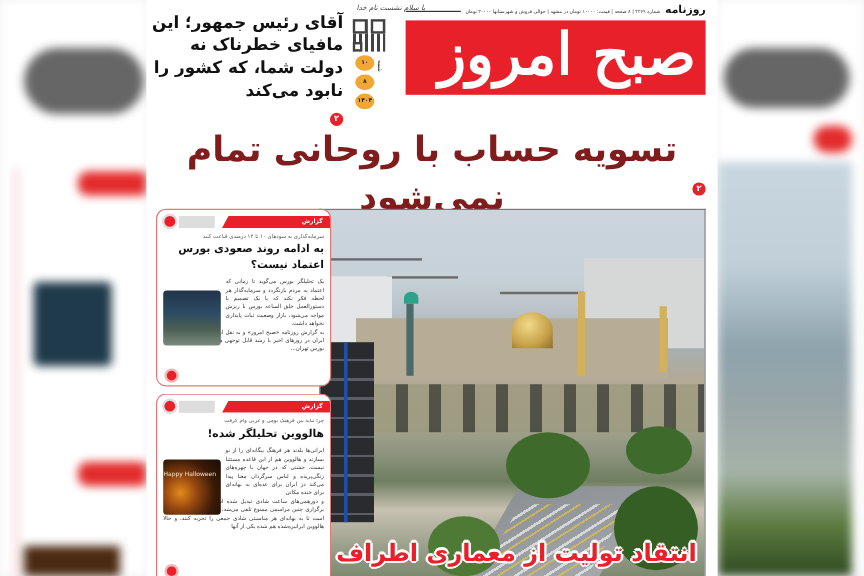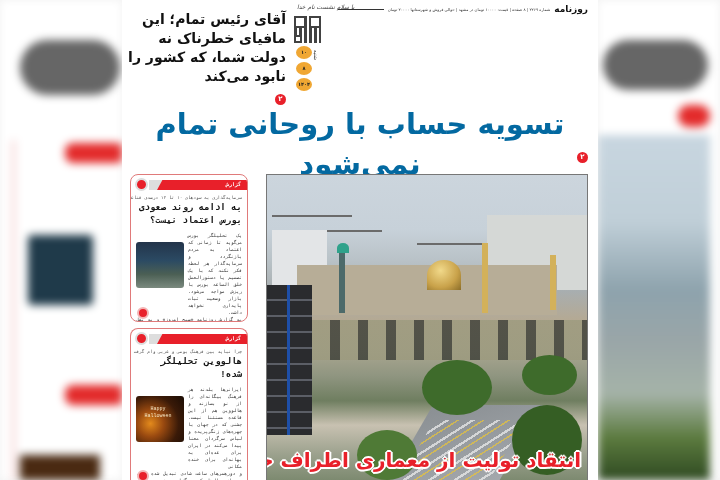--- a/index.html
+++ b/index.html
@@ -43,42 +43,42 @@
     .date-badge { width: 16px; height: 13px; border-radius: 50%; background: #f0a733; color: #222; font-size: 5px; text-align: center; line-height: 13px; font-weight: bold; }
     .date-vert { position: absolute; left: 191px; top: 50px; font-size: 5px; color: #222; writing-mode: vertical-rl; }
 
     
     .top-lead { position: absolute; left: 4px; top: 10px; width: 160px; text-align: right; }
     .top-lead-text { font-size: 14px; font-weight: bold; color: #111; line-height: 19px; font-family: "DejaVu Sans", sans-serif; letter-spacing: -0.5px; }
     .page-dot { display: inline-block; width: 11px; height: 11px; border-radius: 50%; background: #e8202a; color: #fff; font-size: 7px; font-weight: bold; text-align: center; line-height: 11px; }
     .top-lead .page-dot { margin-top: 4px; }
 
     
-    .headline { position: absolute; right: 8px; top: 104px; width: 460px; text-align: center; font-size: 29px; font-weight: bold; color: #0369a1; letter-spacing: -1px; line-height: 40px; }
+    .headline { position: absolute; right: 8px; top: 104px; width: 460px; text-align: center; font-size: 29px; font-weight: bold; color: #7f1d1d; letter-spacing: -1px; line-height: 40px; }
     .headline-dot { position: absolute; right: 10px; top: 152px; }
 
     
     .photo { position: absolute; left: 144px; top: 174px; width: 322px; height: 306px; overflow: hidden; border: 1px solid #777; border-bottom: none;
       background: linear-gradient(180deg, #ccd5dd 0%, #c7d1d9 18%, #b9c2c7 28%, #a8aeb0 38%, #b5a992 48%, #a8a58f 58%, #8f9580 66%, #6f7e60 74%, #c8c1b1 82%, #9aa08c 92%, #7d8a70 100%); }
     .ph-bldg { position: absolute; background: #c8bfae; }
     .ph-dome { position: absolute; left: 160px; top: 85px; width: 34px; height: 30px; border-radius: 50% 50% 0 0; background: radial-gradient(circle at 40% 35%, #f1d98a, #c9a24a 60%, #8b6d28); }
     .ph-minaret { position: absolute; width: 6px; background: #d3b15a; }
     .ph-green-dome { position: absolute; left: 70px; top: 68px; width: 12px; height: 10px; border-radius: 50% 50% 0 0; background: #2fa28b; }
     .ph-arches { position: absolute; left: 45px; top: 145px; width: 275px; height: 40px; background: repeating-linear-gradient(90deg, #9c9a7e 0 18px, #3b3d36 18px 28px); opacity: .8; }
     .ph-scaffold { position: absolute; left: 0; top: 110px; width: 45px; height: 150px; background: repeating-linear-gradient(180deg, #2a2b2e 0 14px, #5b5e66 14px 16px); }
     .ph-scaffold::after { content: ""; position: absolute; left: 20px; top: 0; width: 3px; height: 150px; background: #1e4fa8; }
     .ph-tree { position: absolute; border-radius: 50%; background: #3e6b2b; }
     .ph-road { position: absolute; left: 140px; top: 230px; width: 110px; height: 90px; background: linear-gradient(160deg, #8a8f93, #a7abaf); transform: skewX(-30deg); }
     .ph-cars { position: absolute; left: 150px; top: 245px; width: 90px; height: 60px; background: repeating-linear-gradient(135deg, transparent 0 8px, #f0f0f0 8px 11px, transparent 11px 16px, #e8c43a 16px 18px); opacity: .7; transform: skewX(-30deg); }
     .ph-crane { position: absolute; height: 2px; background: #6b6b6b; }
     .photo-caption { position: absolute; right: 6px; bottom: 8px; font-size: 20px; font-weight: bold; color: #e8202a; white-space: nowrap; letter-spacing: -0.5px;
       text-shadow: 2px 0 #fff, -2px 0 #fff, 0 2px #fff, 0 -2px #fff, 1px 1px #fff, -1px -1px #fff, 1px -1px #fff, -1px 1px #fff; }
 
     
-    .box { position: absolute; left: 8px; width: 118px; border: 1.5px solid #e07a7a; border-radius: 8px; background: #fff; overflow: hidden; font-family: Liberation Mono, monospace; }
+    .box { position: absolute; left: 8px; width: 146px; border: 1.5px solid #e07a7a; border-radius: 8px; background: #fff; overflow: hidden; }
     .box1 { top: 174px; height: 148px; }
     .box2 { top: 328px; height: 152px; border-bottom: none; border-radius: 8px 8px 0 0; }
     .box-head { position: relative; height: 14px; margin-top: 5px; }
     .box-tag { position: absolute; right: 0; top: 0; width: 90px; height: 10px; background: #e8202a; clip-path: polygon(6% 0, 100% 0, 100% 100%, 0 100%); color: #fff; font-size: 5px; font-weight: bold; line-height: 10px; padding-right: 6px; }
     .box-tag-gray { position: absolute; left: 18px; top: 0; width: 30px; height: 10px; background: #ddd; }
     .box-logo { position: absolute; left: 4px; top: -2px; width: 13px; height: 13px; border-radius: 50%; background: #e8202a; border: 2px solid #ddd; }
     .box-kicker { font-size: 4.5px; color: #555; padding: 0 5px; text-align: right; margin-top: 1px; white-space: nowrap; overflow: hidden; }
     .box-title { font-size: 9px; font-weight: bold; color: #111; padding: 2px 5px 0; text-align: right; line-height: 13px; }
     .box-body { position: relative; padding: 4px 5px; }
     .box-img { position: absolute; left: 5px; width: 48px; border-radius: 3px; }
@@ -109,35 +109,38 @@
 </div>
 
 <div class="page">
 
   <div class="masthead">
     <div class="mast-topline">
       <span class="daily-label">روزنامه</span>
       <span class="issue-info">شماره ۲۲۶۹ | ۸ صفحه | قیمت: ۱۰۰۰۰ تومان در مشهد | حوالی فروش و شهرستانها ۲۰۰۰۰ تومان</span>
       <span class="mast-rule"></span>
     </div>
+    <div class="mast-box">
+      <div class="mast-title">صبح امروز</div>
+    </div>
   </div>
 
   <div class="slogan">با سلام نشست نام خدا</div>
   <div class="qr">
       <span class="qr-corner"></span>
     </div>
   <div class="date-badges">
     <div class="date-badge">۱۰</div>
     <div class="date-badge">۸</div>
     <div class="date-badge">۱۴۰۴</div>
   </div>
   <div class="date-vert">شنبه</div>
 
   <div class="top-lead">
-    <div class="top-lead-text">آقای رئیس تمام؛ این مافیای خطرناک نه دولت شما، که کشور را نابود می‌کند</div>
+    <div class="top-lead-text">آقای رئیس جمهور؛ این مافیای خطرناک نه دولت شما، که کشور را نابود می‌کند</div>
     <span class="page-dot">۲</span>
   </div>
 
   <div class="headline">تسویه حساب با روحانی تمام نمی‌شود</div>
   <span class="page-dot headline-dot">۲</span>
 
   <div class="photo">
     <div class="ph-crane" style="left:5px;top:40px;width:80px;"></div>
     <div class="ph-crane" style="left:55px;top:55px;width:60px;"></div>
     <div class="ph-crane" style="left:150px;top:68px;width:75px;"></div>

